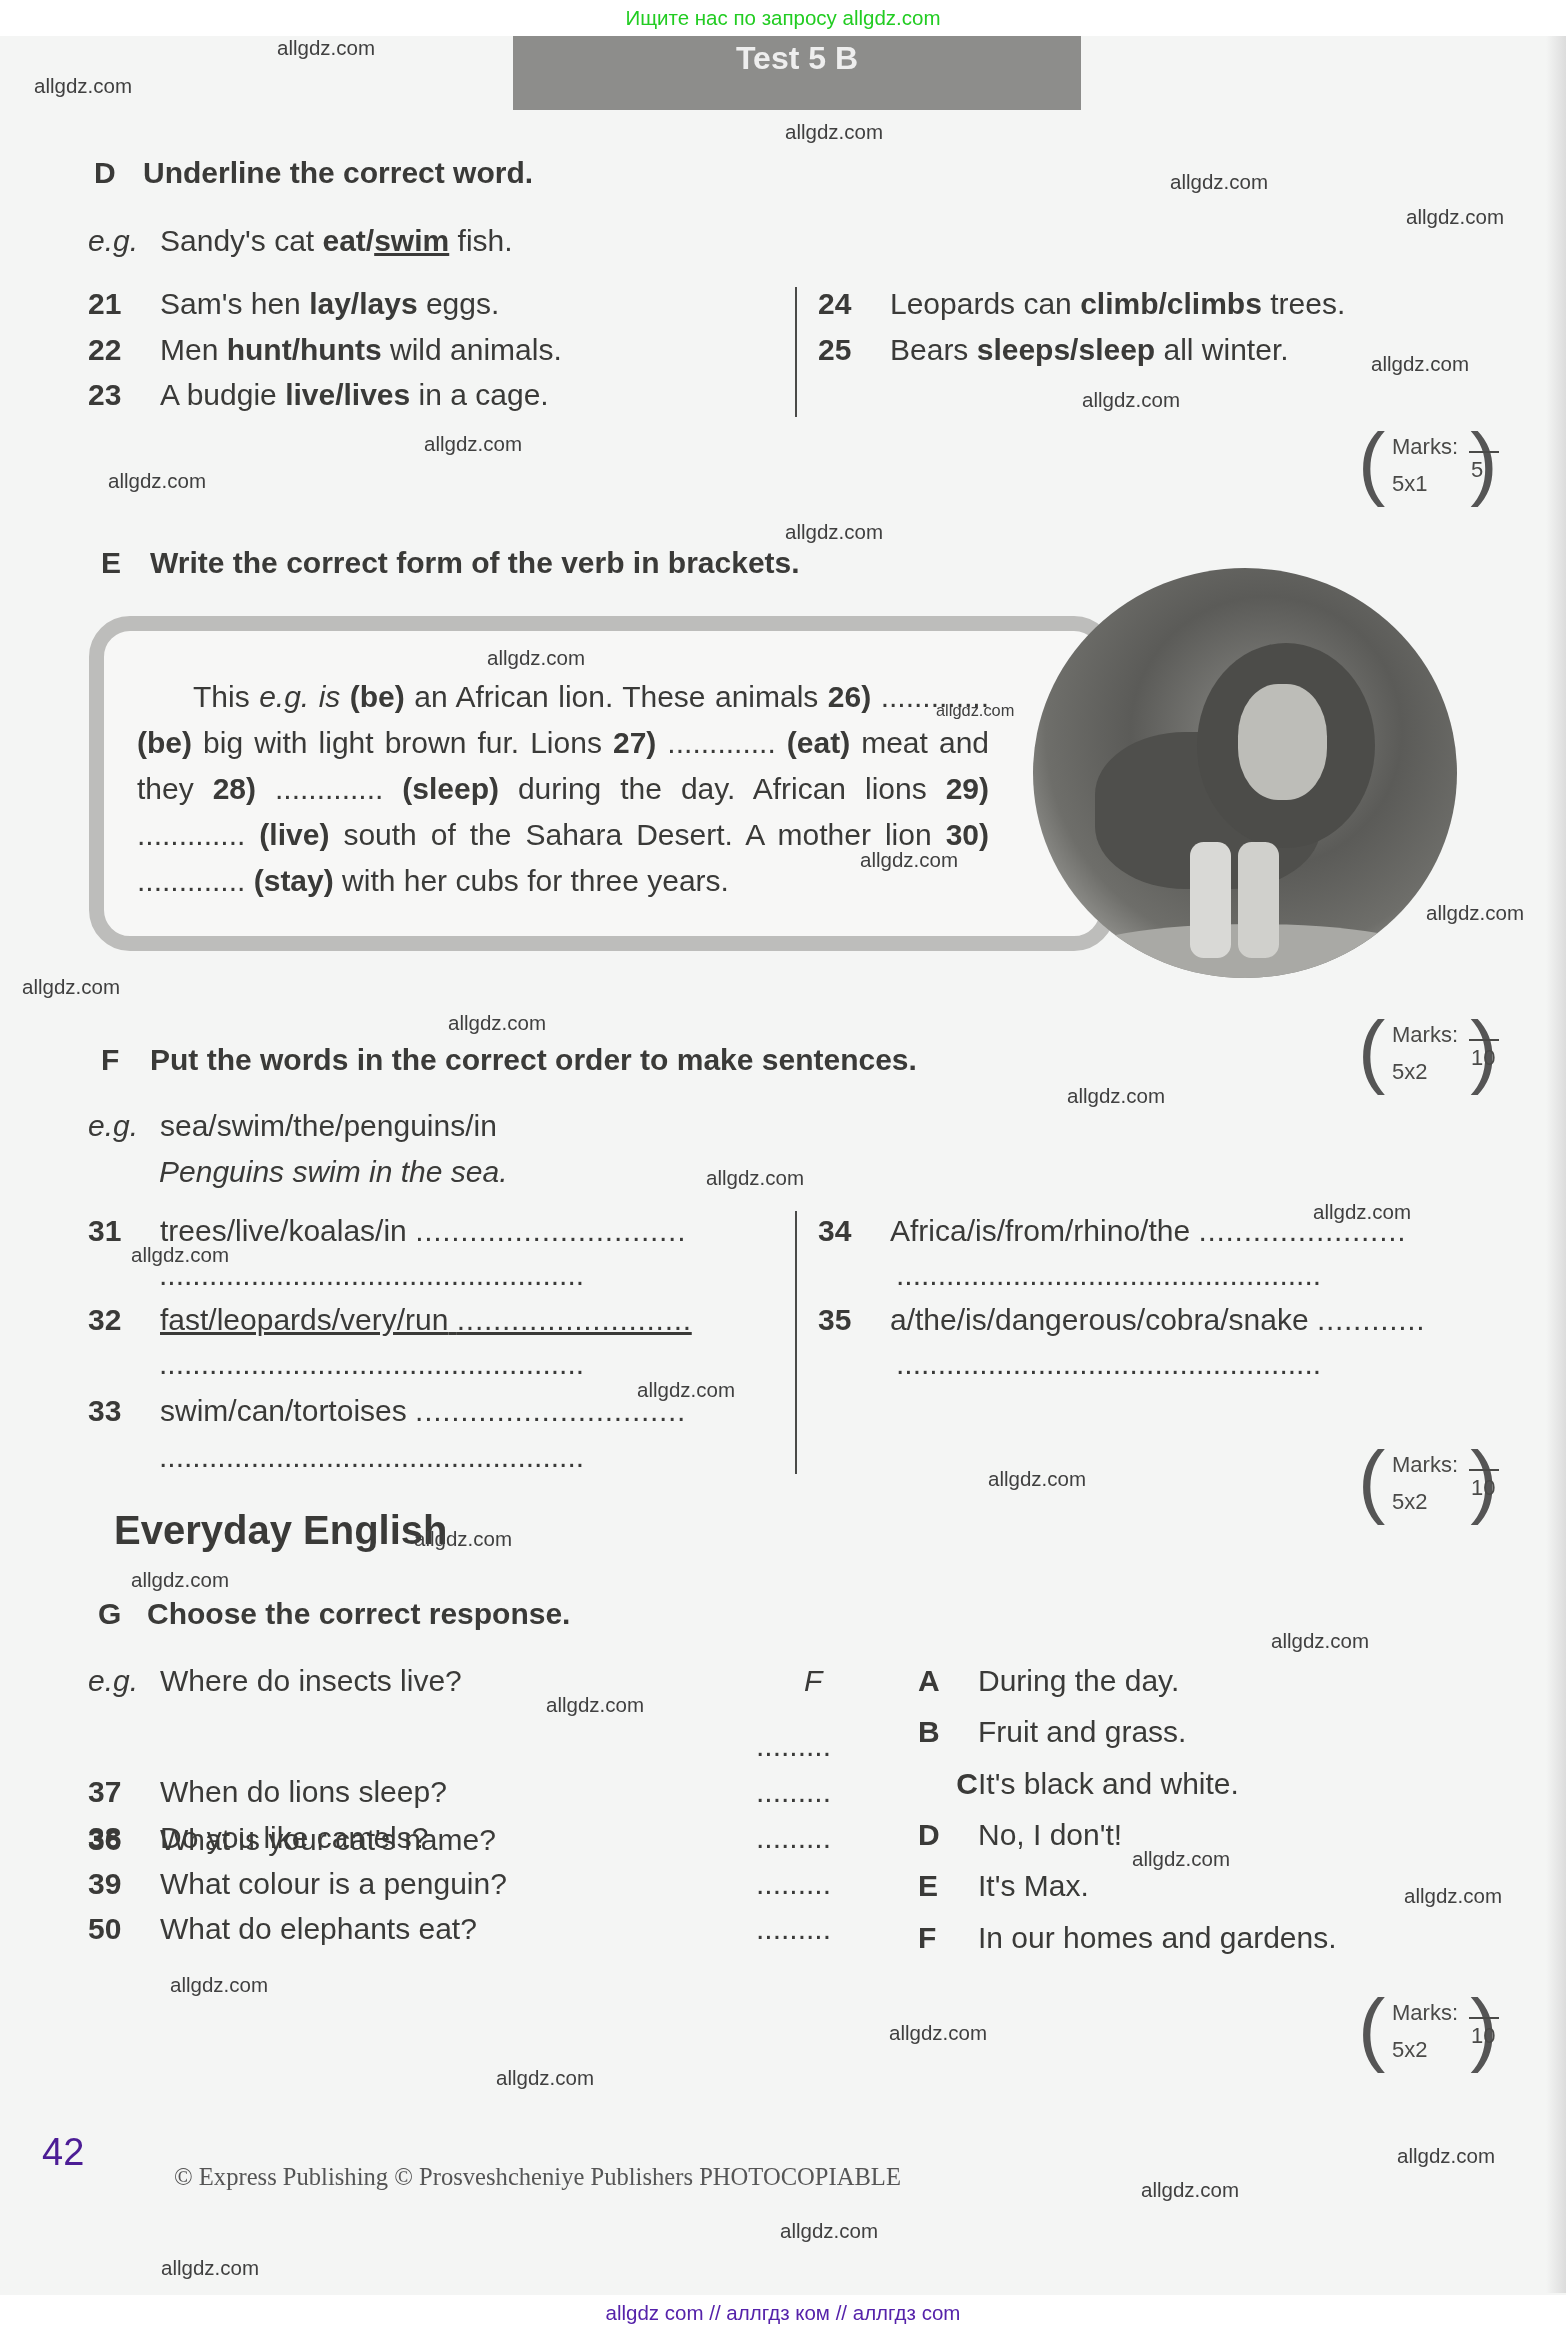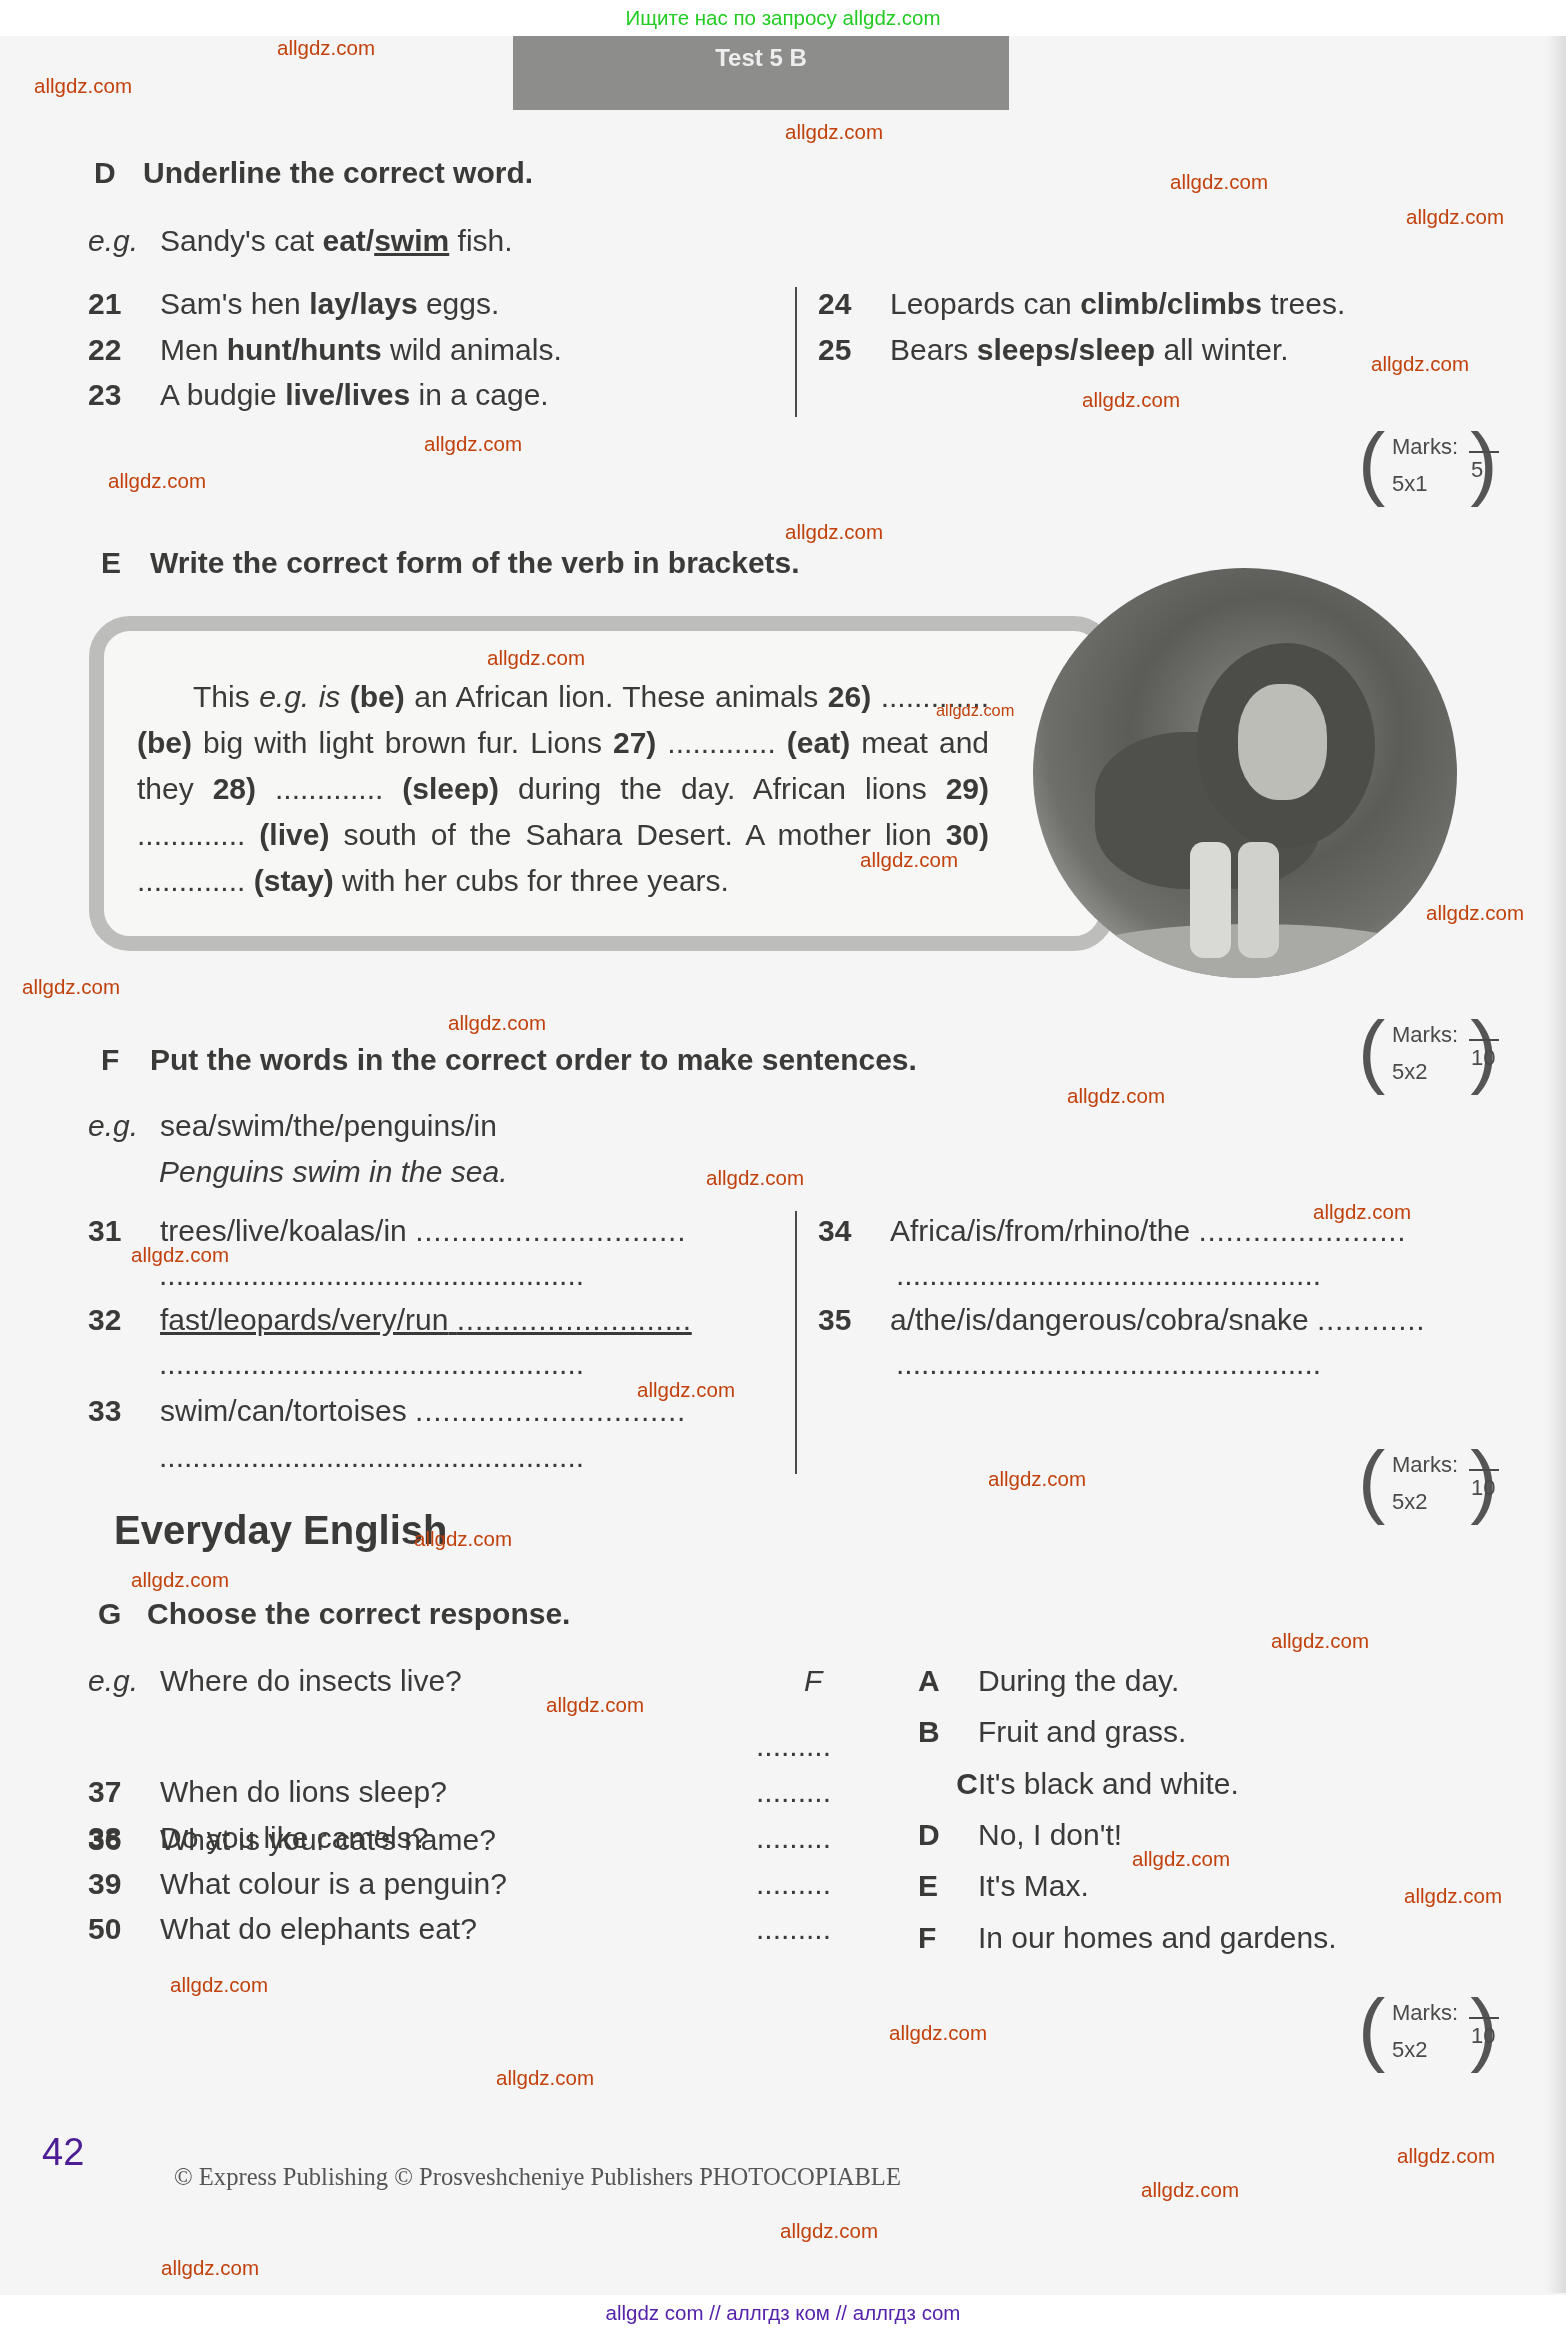--- a/index.html
+++ b/index.html
@@ -10,23 +10,23 @@
     color: #3a3a38;
   }
   .top-banner {
     position: absolute; left: 0; top: 0; width: 1566px; height: 36px;
     background: #ffffff; text-align: center;
     color: #22cc22; font-size: 20.5px; line-height: 36px;
   }
   .page-edge { position: absolute; right: 0; top: 36px; width: 20.5px; height: 2257px;
     background: linear-gradient(to right, #f4f5f4, #dcdcdc); }
   .title-bar {
-    position: absolute; left: 513px; top: 36px; width: 496px; height: 74px;
+    position: absolute; left: 513px; top: 36px; width: 568px; height: 74px;
     background: #8d8d8b; color: #eeeeee; text-align: center;
-    font-size: 24px; font-weight: bold; line-height: 44px;
+    font-size: 32px; font-weight: bold; line-height: 44px;
   }
   .section-head { position: absolute; font-weight: bold; font-size: 30px; color: #3a3a38; }
   .section-head .letter { display: inline-block; width: 68px; padding-left: 19px; box-sizing: border-box; }
   .row { position: absolute; font-size: 30px; white-space: nowrap; }
   .row .num { display: inline-block; width: 72px; font-weight: bold; }
   .row .eg { display: inline-block; width: 72px; font-style: italic; }
   b { font-weight: bold; }
   .ul { text-decoration: underline; }
   .vline { position: absolute; width: 2.1px; background: #4a4a48; }
   .marks {
@@ -53,21 +53,21 @@
   .lion .mane { position: absolute; left: 164px; top: 75px; width: 178px; height: 205px; border-radius: 50%; background: #4c4c49; }
   .lion .face { position: absolute; left: 205px; top: 116px; width: 89px; height: 116px; border-radius: 45%; background: #bdbdb8; }
   .lion .body { position: absolute; left: 62px; top: 164px; width: 226px; height: 157px; border-radius: 40%; background: #4f4f4c; }
   .lion .leg1 { position: absolute; left: 157px; top: 274px; width: 41px; height: 116px; background: #d9d9d6; border-radius: 13.7px; }
   .lion .leg2 { position: absolute; left: 205px; top: 274px; width: 41px; height: 116px; background: #d0d0cc; border-radius: 13.7px; }
   .lion .rock { position: absolute; left: 41px; top: 356px; width: 356px; height: 62px; border-radius: 50%; background: #a9a9a5; }
   .dots { letter-spacing: 0.7px; }
   .answer-line { position: absolute; font-size: 30px; white-space: nowrap; }
   .copyright { position: absolute; left: 174px; top: 2163px; font-family: "Liberation Serif", "DejaVu Serif", serif; font-size: 24.6px; color: #555; }
   .page-num { position: absolute; left: 42px; top: 2131px; font-size: 38px; color: #4c1d95; }
-  .wm { position: absolute; font-size: 20.5px; color: #c2410c; white-space: nowrap; }
+  .wm { position: absolute; font-size: 20.5px; color: #404040; white-space: nowrap; }
   .bottom-banner {
     position: absolute; left: 0; top: 2295px; width: 1566px; height: 36px; background: #fff;
     text-align: center; color: #5522aa; font-size: 20.5px; line-height: 36px;
   }
   .ee-title { position: absolute; left: 88px; top: 1508px; font-size: 40px; font-weight: bold; color: #3a3a38; margin-left: 26px; }
   .resp { position: absolute; font-size: 30px; white-space: nowrap; }
   .resp .rl { display: inline-block; width: 60px; font-weight: bold; }
 </style>
 </head>
 <body>

